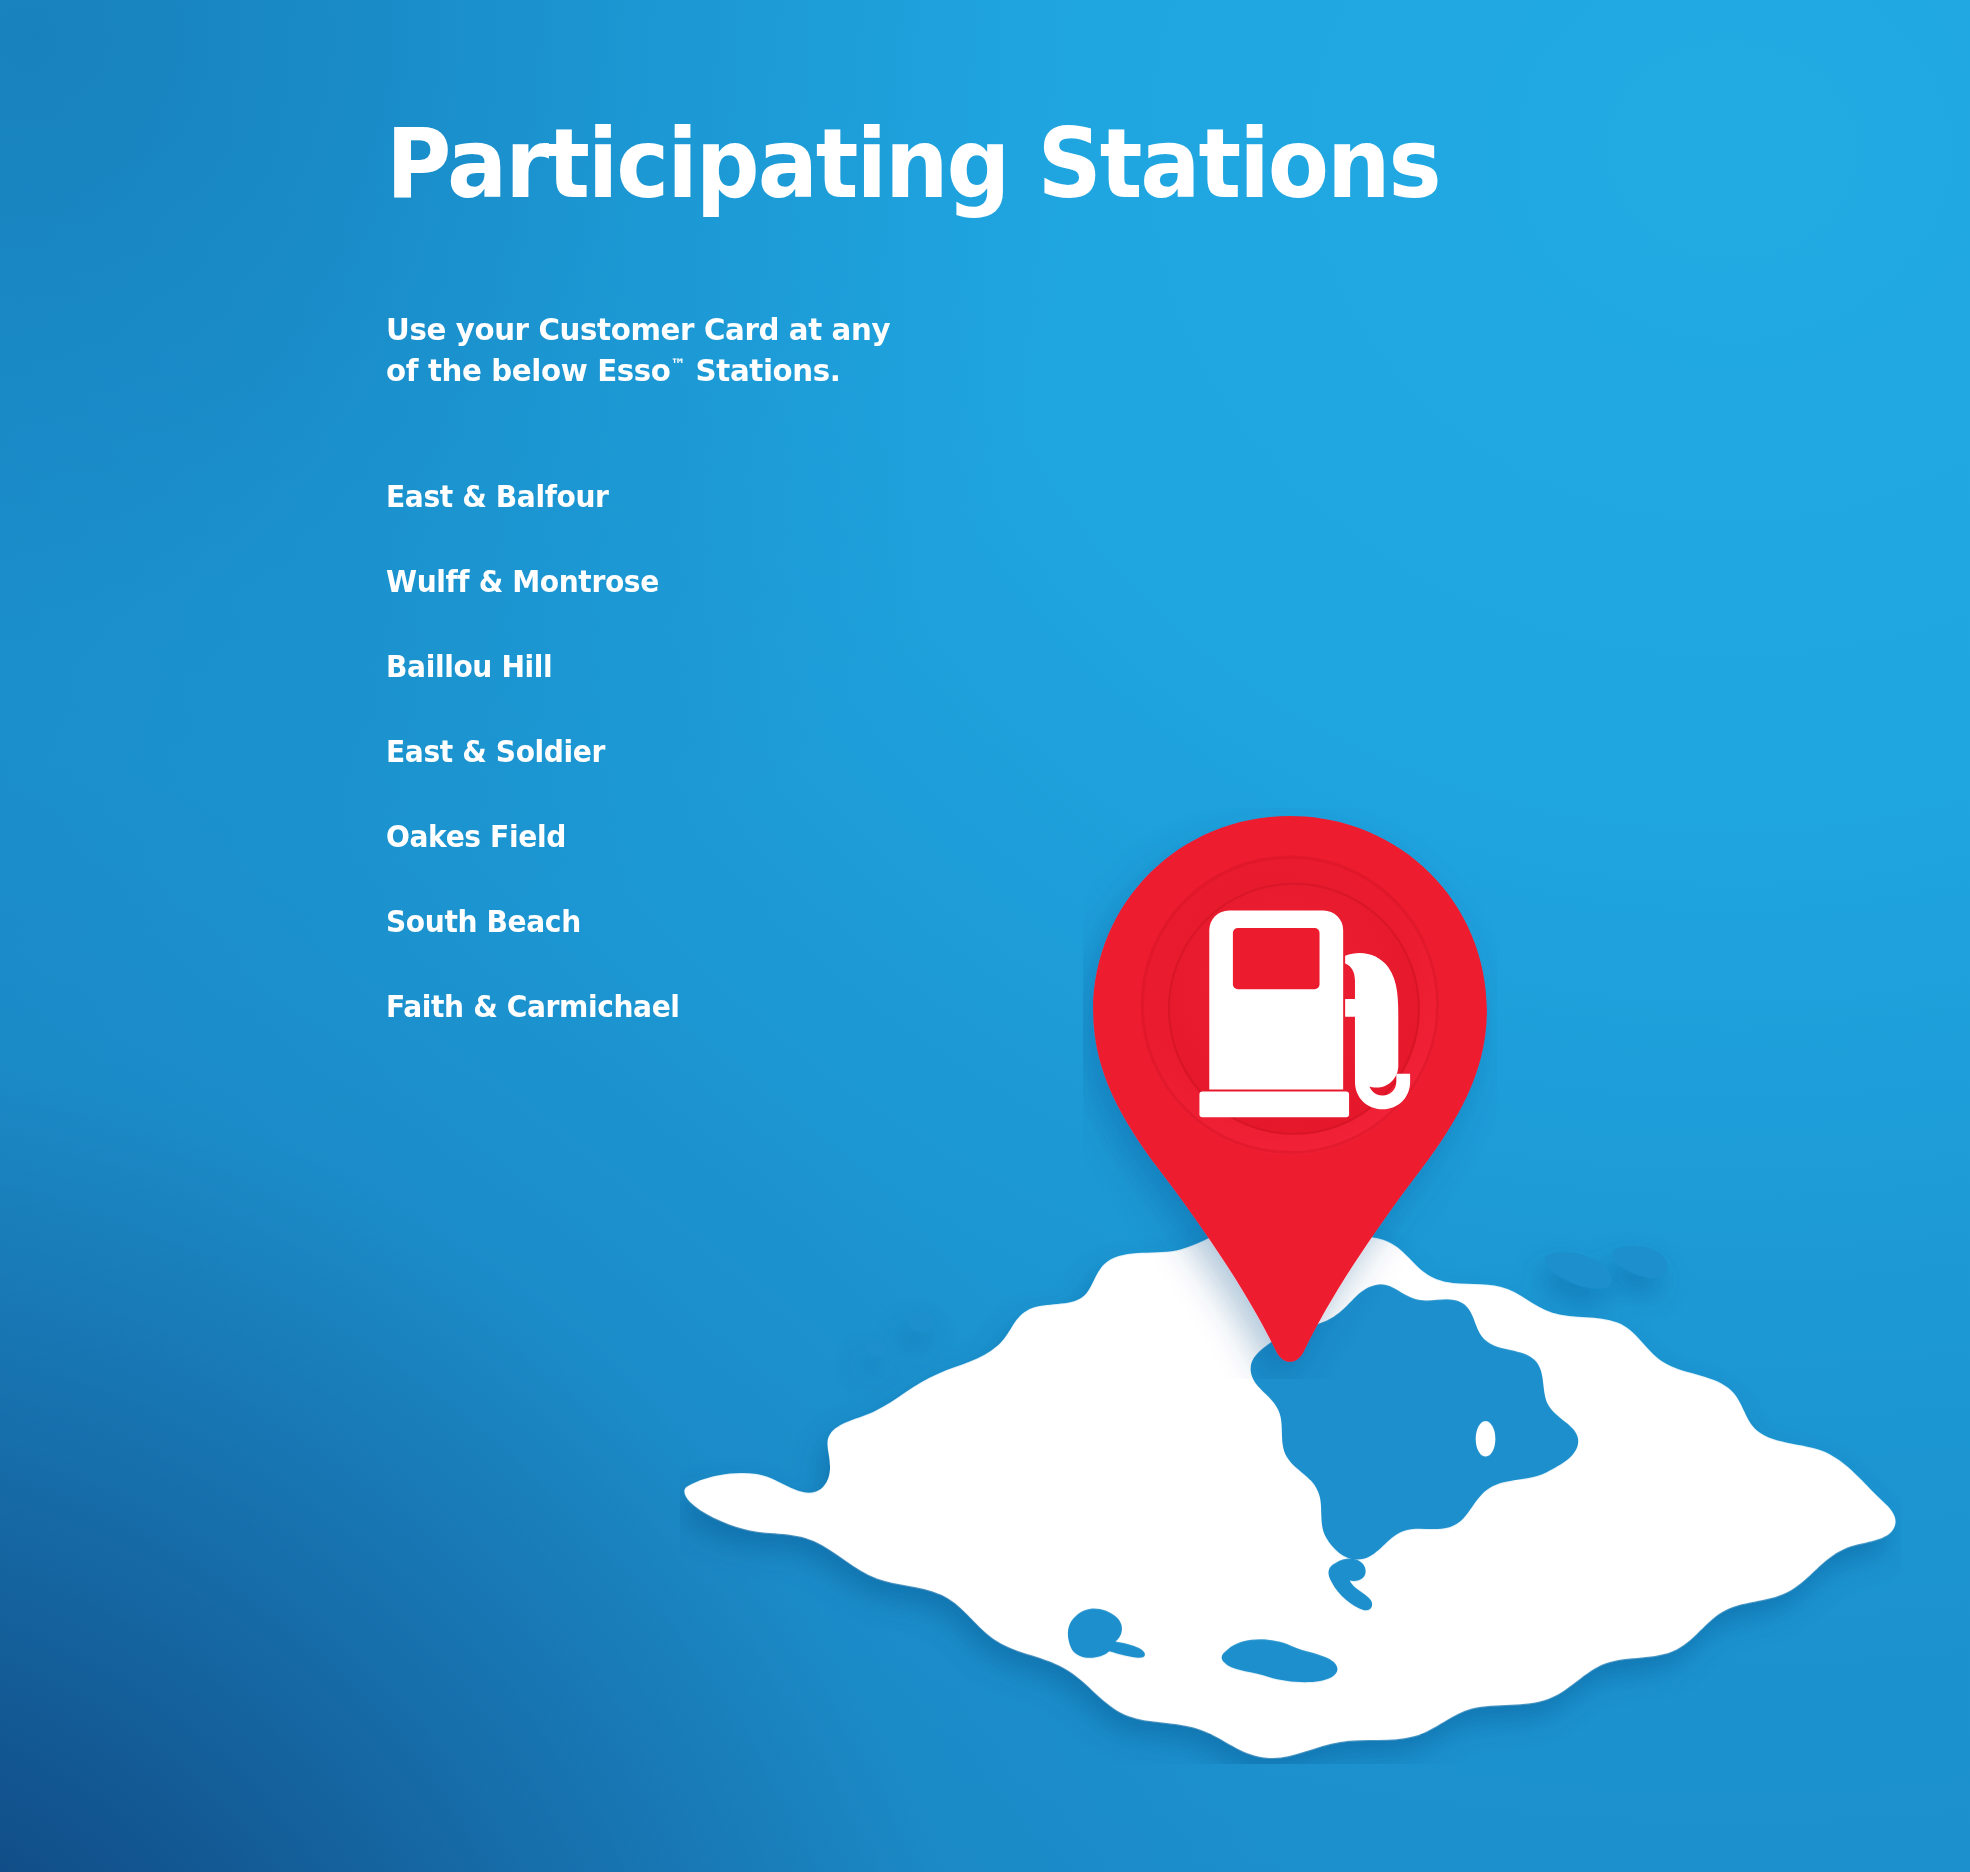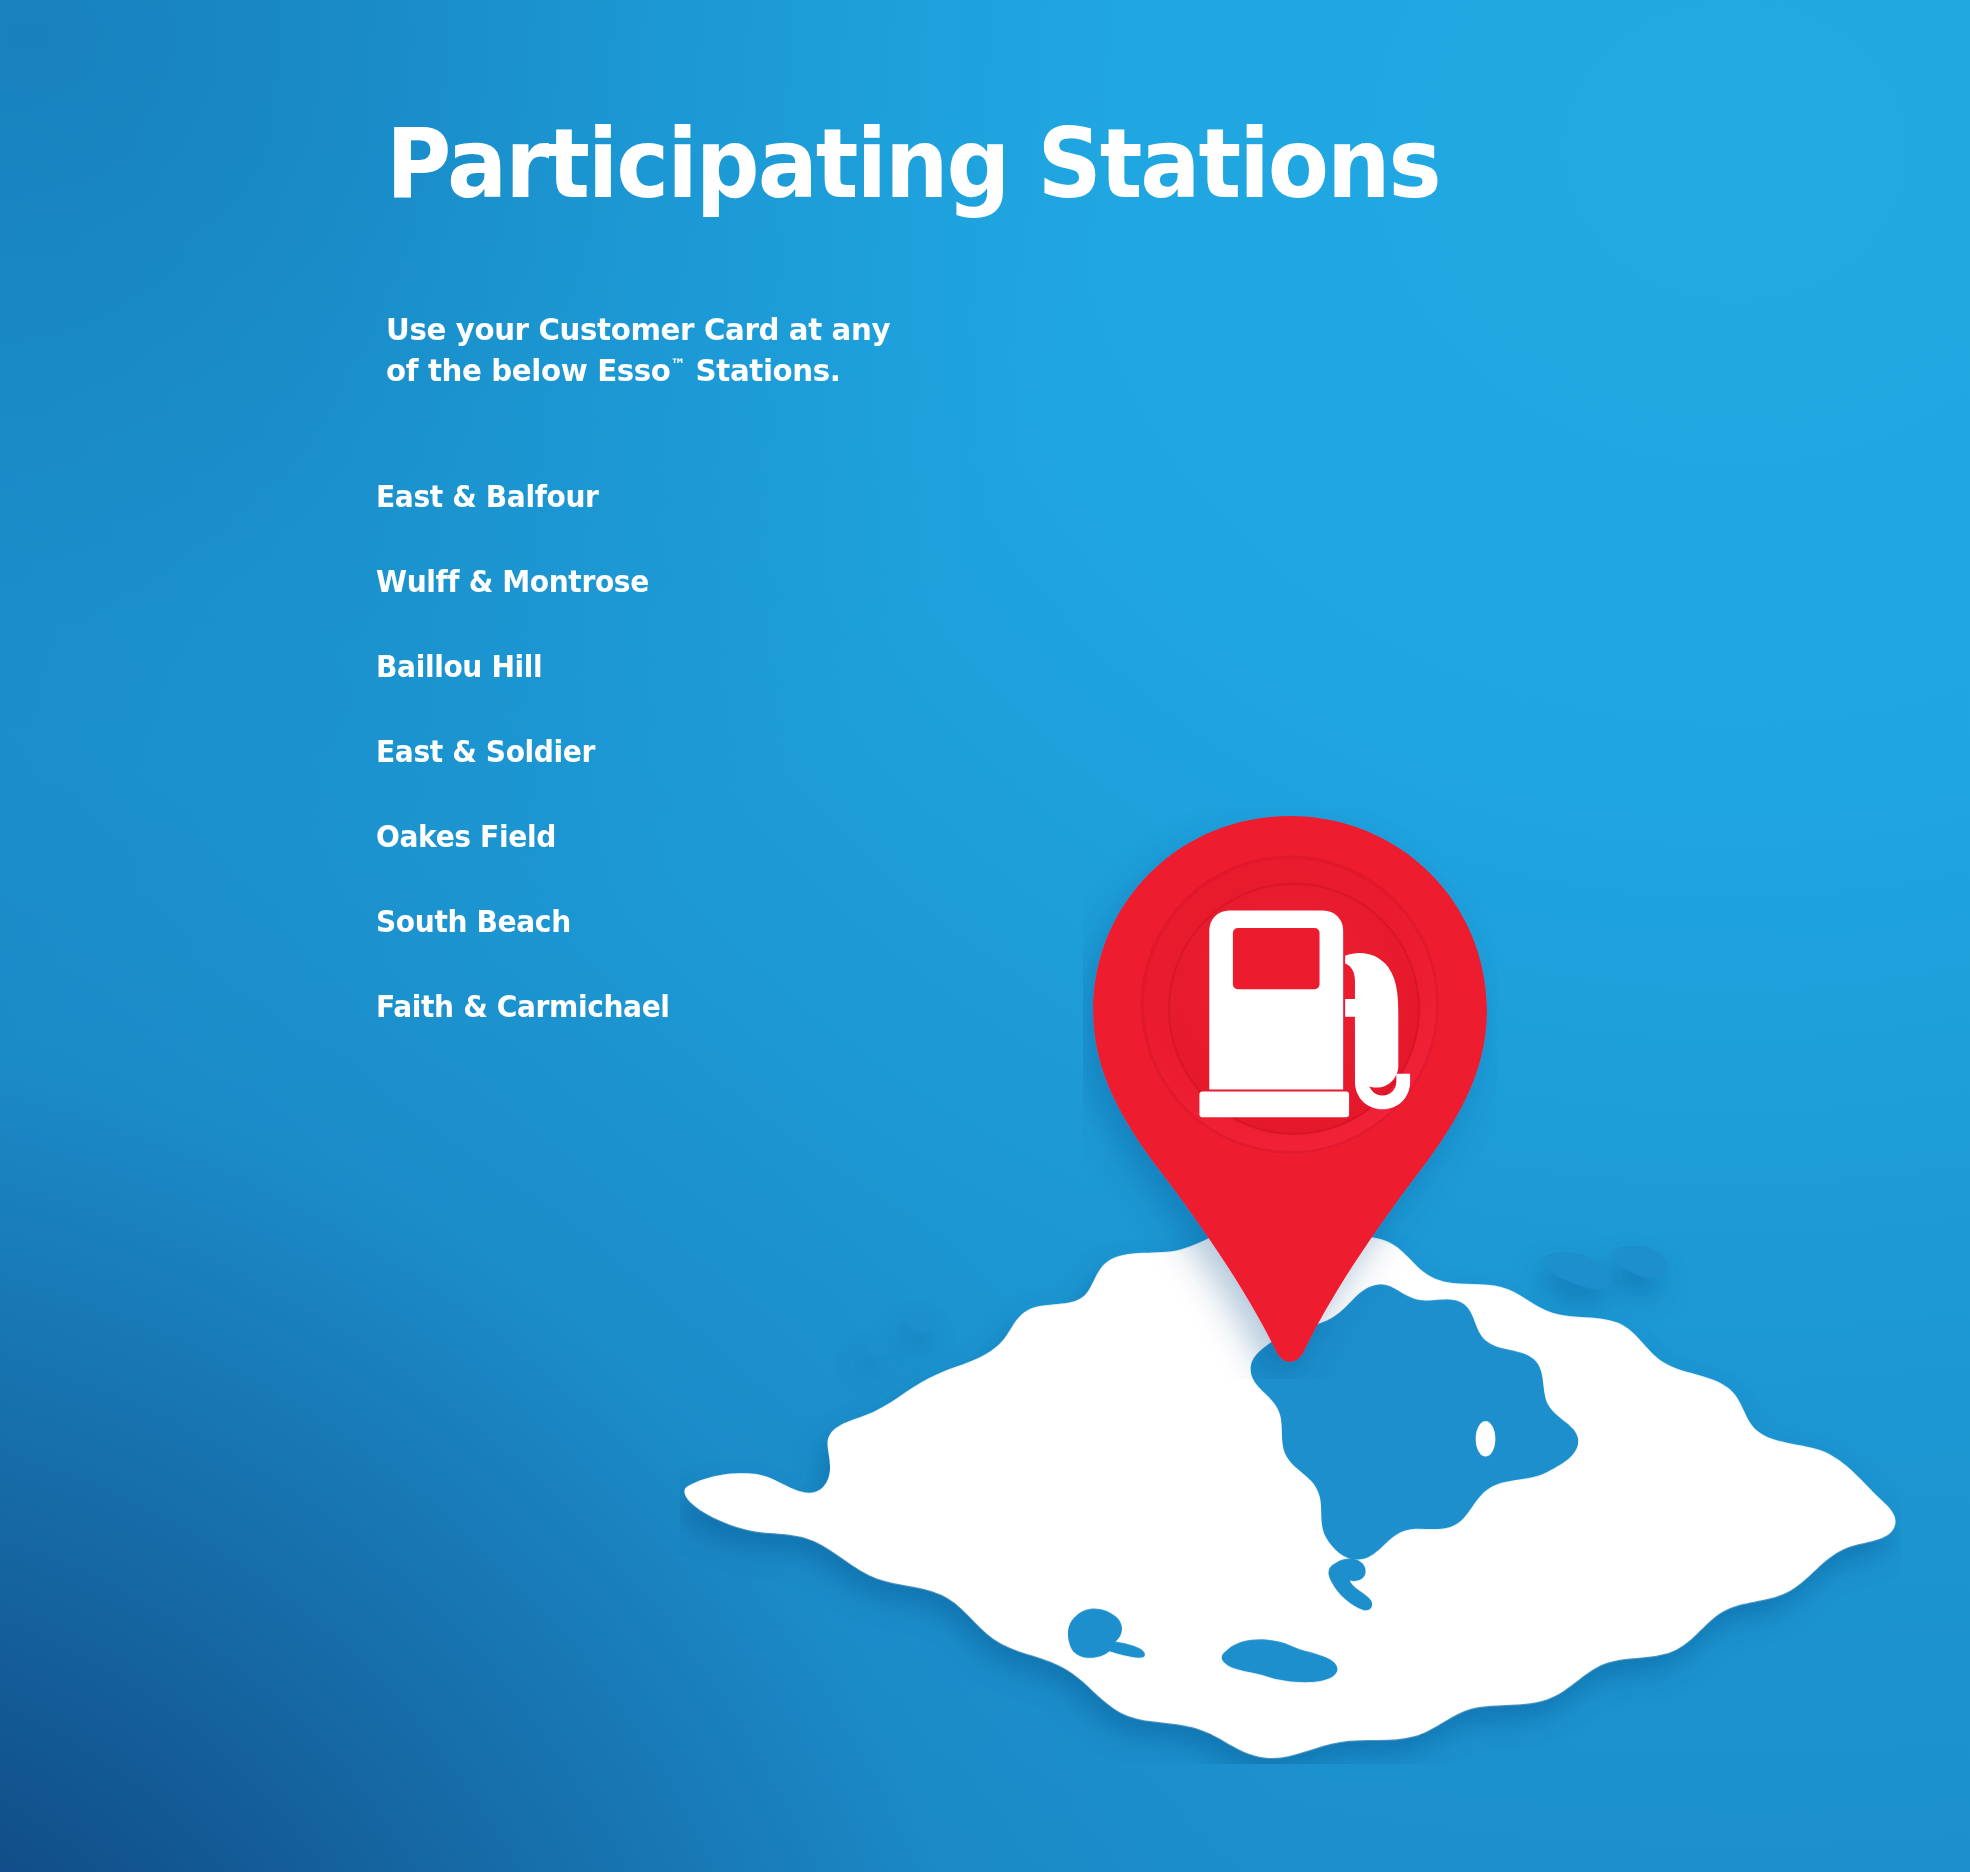--- a/index.html
+++ b/index.html
@@ -70,21 +70,21 @@
   }
   .subtitle .tm {
     font-size:15.8px;
     vertical-align:super;
     letter-spacing:0;
   }
 
   
   .stations {
     position:absolute;
-    left:376px;
+    left:386px;
     top:478px;
     width:985px;
     display:flex;
     gap:27px;
   }
   .station-col { width:463px; }
   .station-col.right { width:463px; }
 
   .station-item {
     font-family:"DejaVu Sans", sans-serif;

